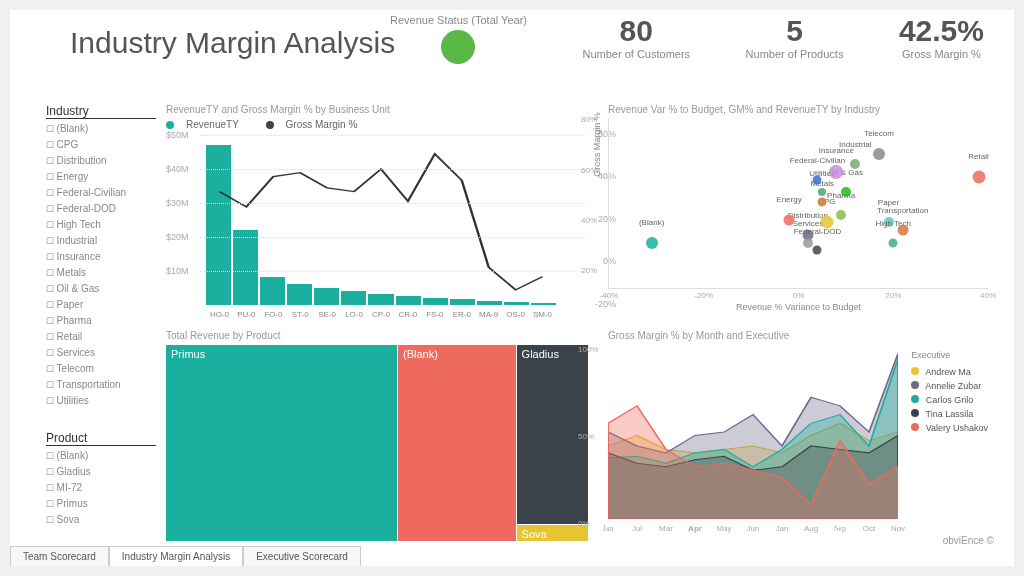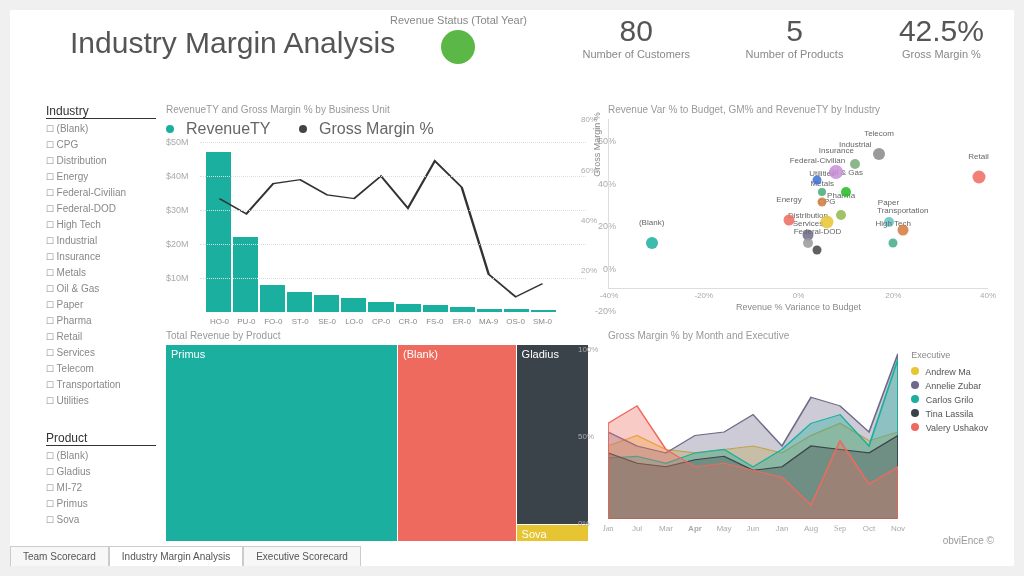--- a/index.html
+++ b/index.html
@@ -2,31 +2,31 @@
 <html><head>
 <meta charset="utf-8">
 <style>
 * { margin:0; padding:0; box-sizing:border-box; font-family:"Segoe UI Light","Segoe UI",Arial,sans-serif; }
 body { background:#f0f0f0; padding:10px; }
 .canvas { width:1004px; height:556px; background:#fff; margin:0 auto; position:relative; color:#333; }
 .title { position:absolute; left:60px; top:16px; font-size:30px; font-weight:300; color:#555; }
 .kpi-row { position:absolute; top:4px; left:380px; right:30px; display:flex; justify-content:space-between; }
 .kpi { text-align:center; }
 .kpi .lab { font-size:11px; color:#888; }
-.kpi .val { font-size:30px; font-weight:400; color:#555; }
+.kpi .val { font-size:30px; font-weight:700; color:#555; }
 .status-dot { width:34px; height:34px; border-radius:50%; margin:4px auto 0; }
 .slicers { position:absolute; left:36px; top:94px; width:110px; }
 .sl-title { font-size:12px; color:#333; margin-bottom:2px; border-bottom:1px solid #333; }
 .sl-item { font-size:10px; color:#888; line-height:15px; }
 .sl-item::before { content:"☐ "; font-size:9px; }
 .slicer-product { margin-top:22px; }
 .chart { position:absolute; }
 .chart-title { font-size:10px; color:#999; margin-bottom:4px; }
 .combo { left:156px; top:94px; width:420px; height:220px; }
-.combo-legend { font-size:16px; color:#666; margin-bottom:4px; }
+.combo-legend { font-size:10px; color:#666; margin-bottom:4px; }
 .combo-legend span { display:inline-flex; align-items:center; margin-right:12px; }
 .swatch { display:inline-block; width:8px; height:8px; border-radius:50%; margin-right:4px; }
 .plot { position:relative; width:100%; height:170px; }
 .plot .ygrid { position:absolute; left:34px; right:0; border-top:1px dotted #ddd; font-size:9px; color:#aaa; }
 .plot .ygrid span { position:absolute; left:-34px; top:-6px; }
 .plot .ygrid.r span { left:auto; right:-30px; }
 .bars { position:absolute; left:40px; right:30px; bottom:0; top:0; display:flex; align-items:flex-end; gap:2px; }
 .bar { flex:1; background:#1aaf9e; position:relative; }
 .xlabs { position:absolute; left:40px; right:30px; bottom:-14px; display:flex; }
 .xlab { flex:1; font-size:8px; color:#888; text-align:center; }

